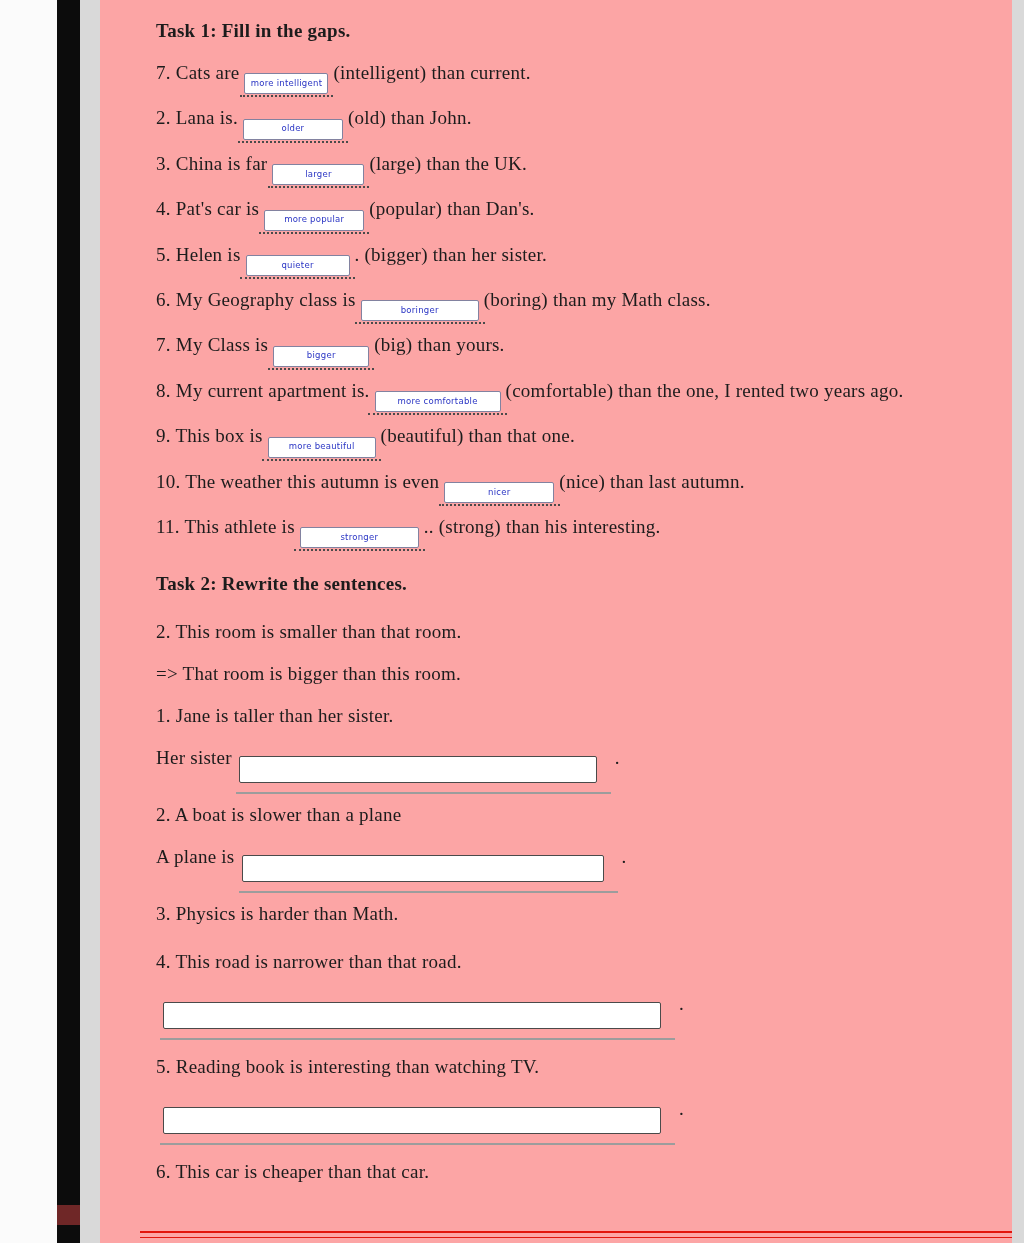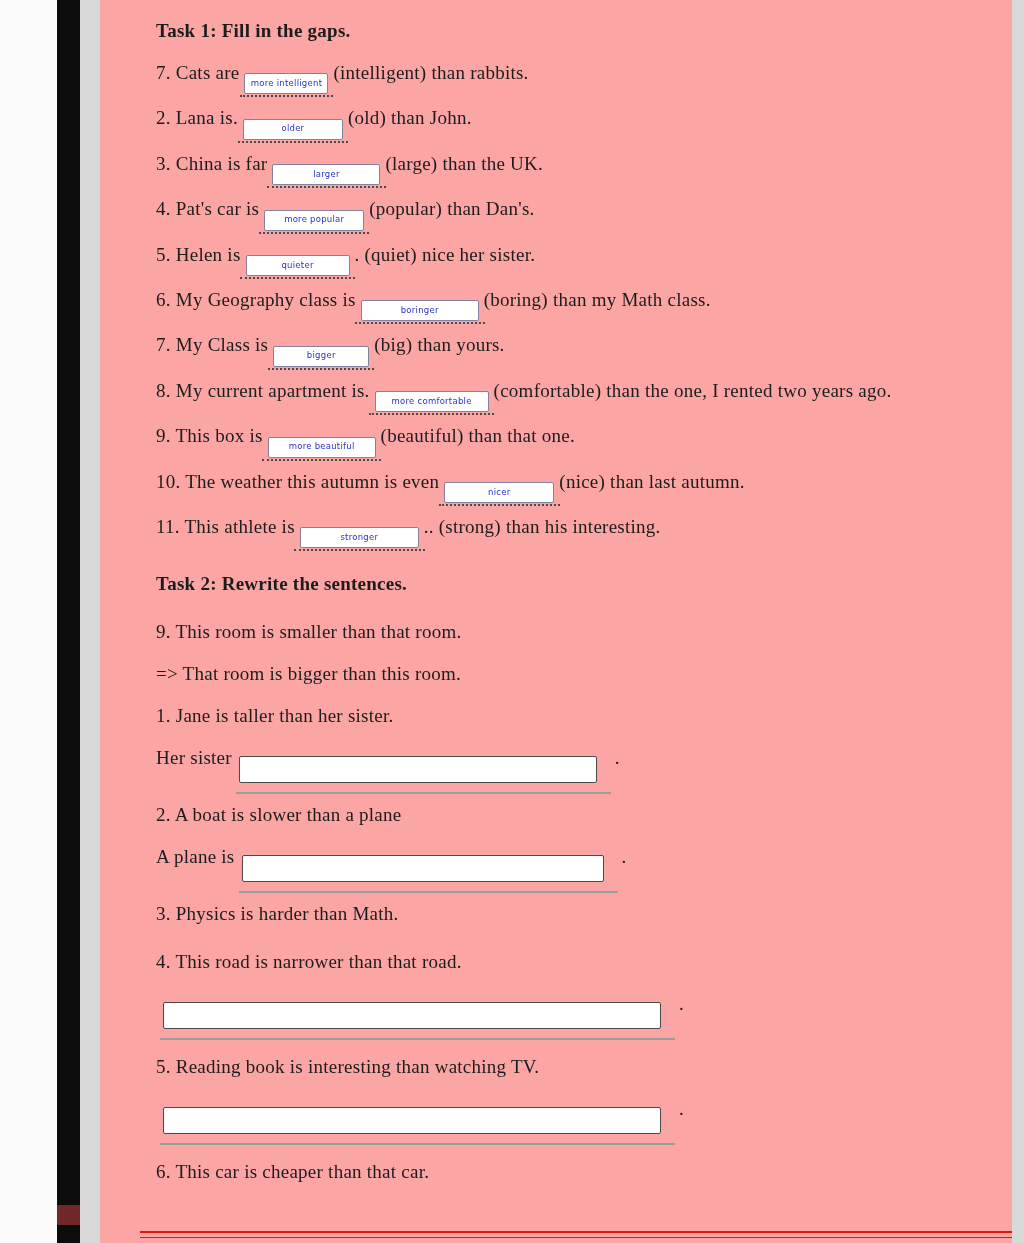--- a/index.html
+++ b/index.html
@@ -65,67 +65,67 @@
 
   <div class="page">
     <div class="content">
 
       <div class="t-title">Task 1: Fill in the gaps.</div>
 
       <div class="line">
         <span>7. Cats are</span><span class="gap" style="width:84px">
             <span class="abox">more intelligent</span>
             <span class="dots"></span>
-          </span><span>(intelligent) than rabbits.</span>
+          </span><span>(intelligent) than current.</span>
       </div>
 
       <div class="line">
         <span>2. Lana is.</span><span class="gap" style="width:100px">
             <span class="abox">older</span>
             <span class="dots"></span>
           </span><span>(old) than John.</span>
       </div>
 
       <div class="line">
-        <span>3. China is far</span><span class="gap" style="width:108px">
+        <span>3. China is far</span><span class="gap" style="width:92px">
             <span class="abox">larger</span>
             <span class="dots"></span>
           </span><span>(large) than the UK.</span>
       </div>
 
       <div class="line">
         <span>4. Pat's car is</span><span class="gap" style="width:100px">
             <span class="abox">more popular</span>
             <span class="dots"></span>
           </span><span>(popular) than Dan's.</span>
       </div>
 
       <div class="line">
         <span>5. Helen is</span><span class="gap" style="width:104px">
             <span class="abox">quieter</span>
             <span class="dots"></span>
-          </span><span>. (quiet) nice her sister.</span>
+          </span><span>. (bigger) than her sister.</span>
       </div>
 
       <div class="line">
         <span>6. My Geography class is</span><span class="gap" style="width:118px">
             <span class="abox">boringer</span>
             <span class="dots"></span>
           </span><span>(boring) than my Math class.</span>
       </div>
 
       <div class="line">
         <span>7. My Class is</span><span class="gap" style="width:96px">
             <span class="abox">bigger</span>
             <span class="dots"></span>
           </span><span>(big) than yours.</span>
       </div>
 
       <div class="line">
-        <span>8. My current apartment is.</span><span class="gap" style="width:114px">
+        <span>8. My current apartment is.</span><span class="gap" style="width:126px">
             <span class="abox">more comfortable</span>
             <span class="dots"></span>
           </span><span>(comfortable) than the one, I rented two years ago.</span>
       </div>
 
       <div class="line">
         <span>9. This box is</span><span class="gap" style="width:108px">
             <span class="abox">more beautiful</span>
             <span class="dots"></span>
           </span><span>(beautiful) than that one.</span>
@@ -142,21 +142,21 @@
         <span>11. This athlete is</span><span class="gap" style="width:119px">
             <span class="abox">stronger</span>
             <span class="dots"></span>
           </span><span>.. (strong) than his interesting.</span>
       </div>
 
       <div class="t-title t2-title">Task 2: Rewrite the sentences.</div>
 
       <div class="t2">
 
-        <div class="line mt6">9. This room is smaller than that room.</div>
+        <div class="line mt6">2. This room is smaller than that room.</div>
         <div class="line">=&gt; That room is bigger than this room.</div>
 
         <div class="line">1. Jane is taller than her sister.</div>
         <div class="line">
           <span>Her sister</span><span class="blank-wrap"><span class="blank" style="width:358px"></span></span><span>.</span>
         </div>
 
         <div class="line">2. A boat is slower than a plane</div>
         <div class="line">
           <span>A plane is</span><span class="blank-wrap"><span class="blank" style="width:362px"></span></span><span>.</span>

